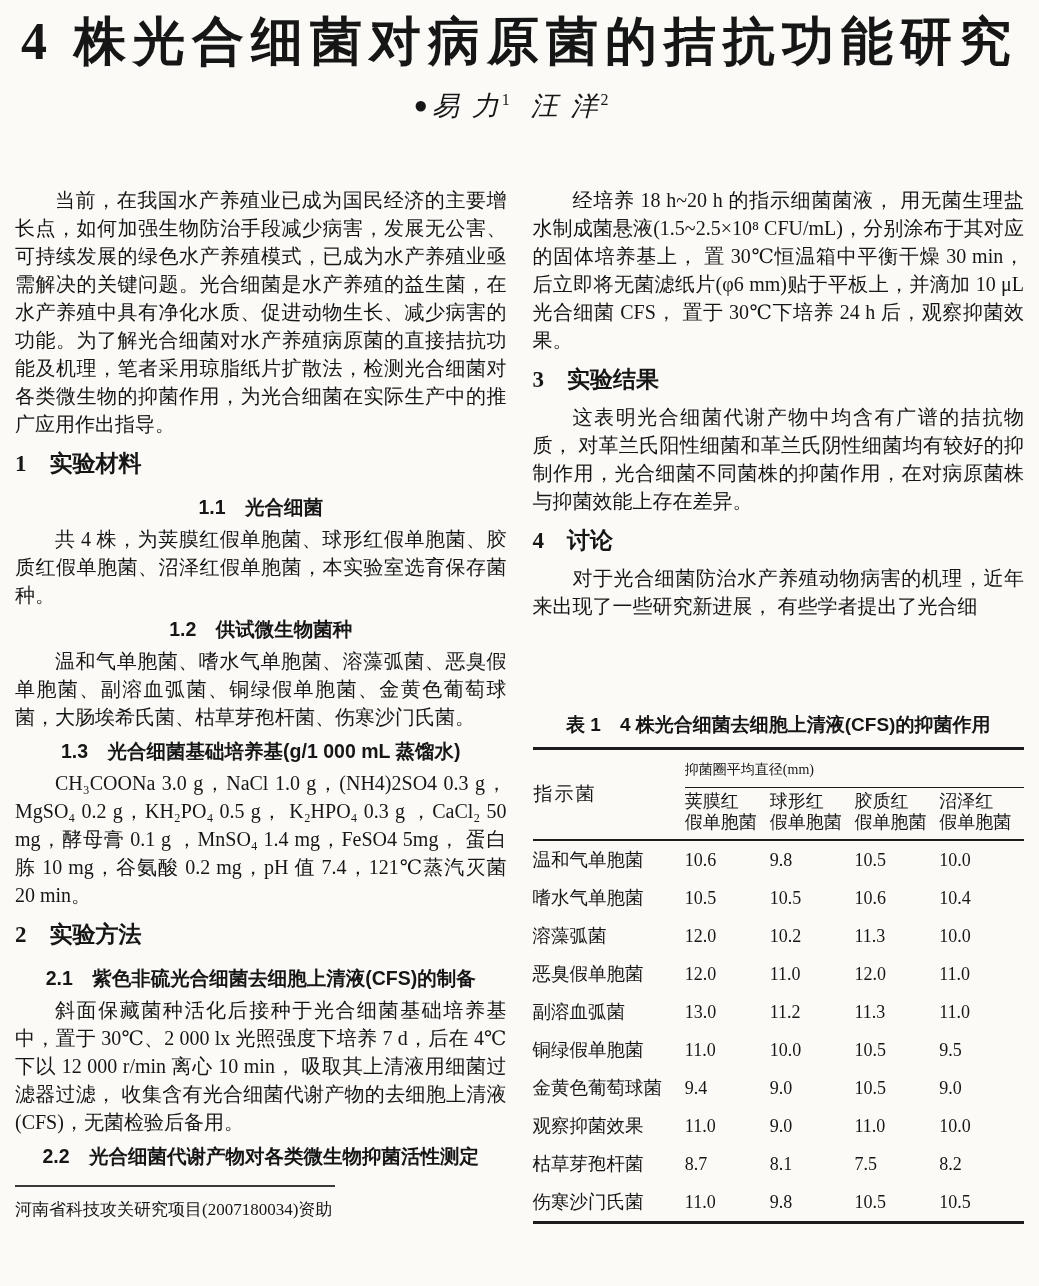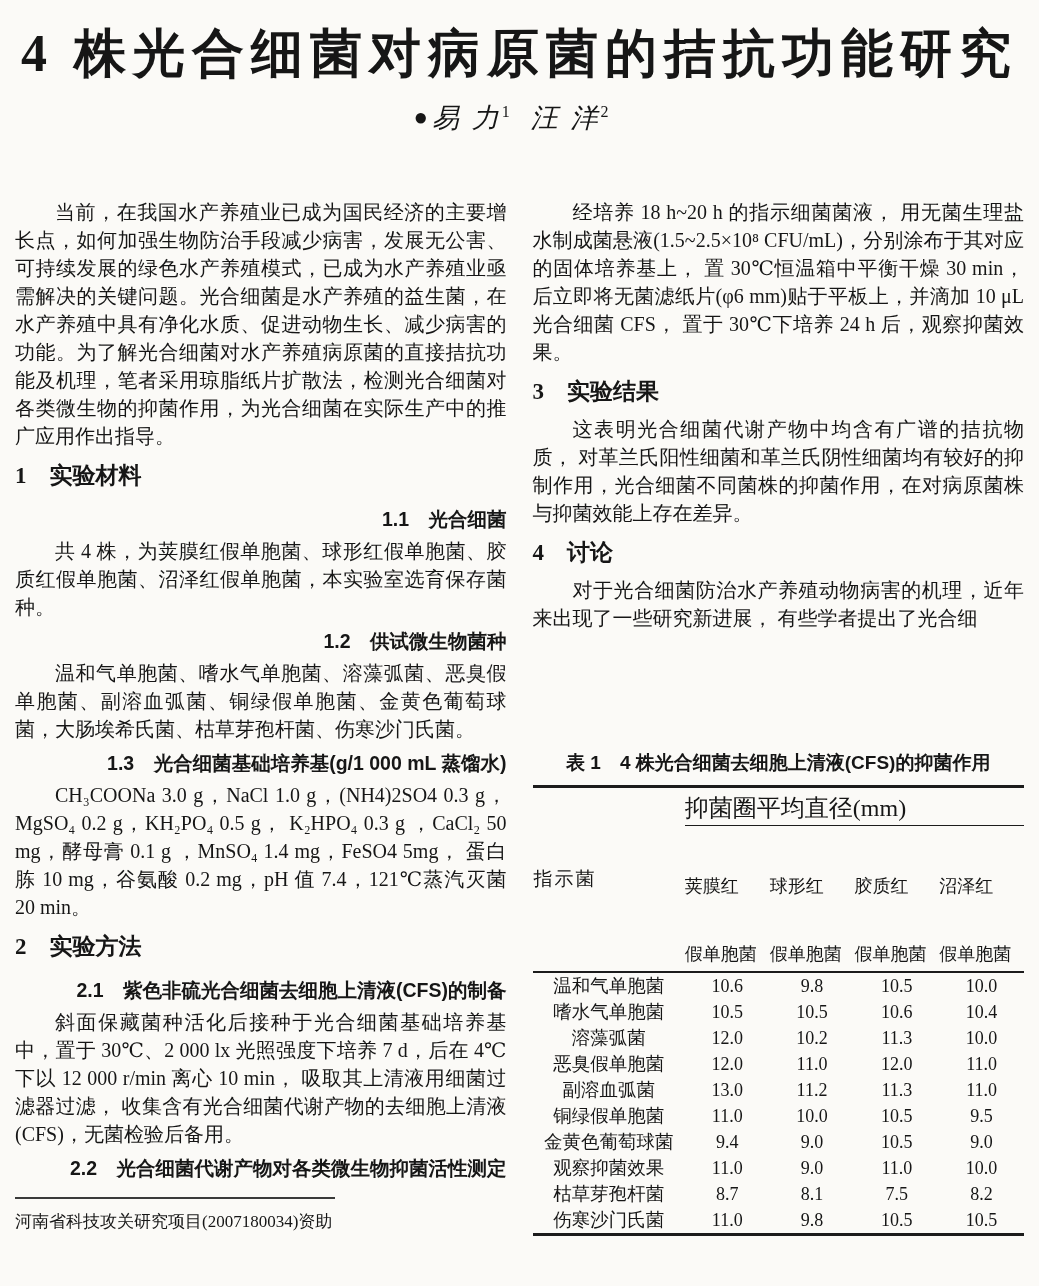--- a/index.html
+++ b/index.html
@@ -9,21 +9,21 @@
     margin:0 auto;
     background:#fbfaf7;
     color:#161616;
     font-family:"Liberation Serif","DejaVu Serif",serif;
     overflow:hidden;
     box-sizing:border-box;
   }
   
   .title{
     margin:0;
-    padding-top:24px;
+    padding-top:12px;
     text-align:center;
     font-size:52px;
     font-weight:bold;
     letter-spacing:7px;
     line-height:1.15;
     white-space:nowrap;
   }
   .authors{
     margin-top:16px;
     text-align:center;
@@ -58,21 +58,21 @@
     font-size:23px;
     font-weight:bold;
     line-height:26px;
   }
   .sub{
     margin:6px 0 4px 0;
     font-size:19.5px;
     font-weight:bold;
     line-height:28px;
     font-family:"Liberation Sans","DejaVu Sans",sans-serif;
-    text-align:right;
+    text-align:center;
     white-space:nowrap;
   }
   
   .footnote{margin-top:auto;padding-top:10px;}
   .footnote-rule{width:320px;border-top:2px solid #3a3a3a;margin-bottom:9px;}
   .footnote-text{margin:0;font-size:17px;text-indent:0;}
   
   .table-block{margin-top:auto;padding-top:6px;}
   .table-title{
     text-align:center;
@@ -89,27 +89,27 @@
     border-top:3px solid #1c1c1c;
     border-bottom:3px solid #1c1c1c;
     font-size:18px;
   }
   table.inh thead{border-bottom:2px solid #1c1c1c;}
   table.inh th{font-weight:normal;}
   th.col0{width:31%;font-size:19px;letter-spacing:2px;}
   th.span-h{
     border-bottom:1.5px solid #1c1c1c;
     padding:6px 0 3px 0;
-    font-size:24px;
+    font-size:14px;
   }
   tr.strain-row th{padding:3px 0 6px 0;line-height:21px;font-size:18px;}
-  tr.strain-row th span{display:block;margin-top:47px;}
+  tr.strain-row th span{display:block;}
   table.inh td{
-    text-align:center;
-    padding:2px 0;
+    text-align:left;
+    padding:8px 0;
     line-height:22px;
     font-family:Liberation Serif, serif;
   }
   td.rowname{font-size:18.5px;}
 </style>
 </head>
 <body>
 
 <div class="page">
 

